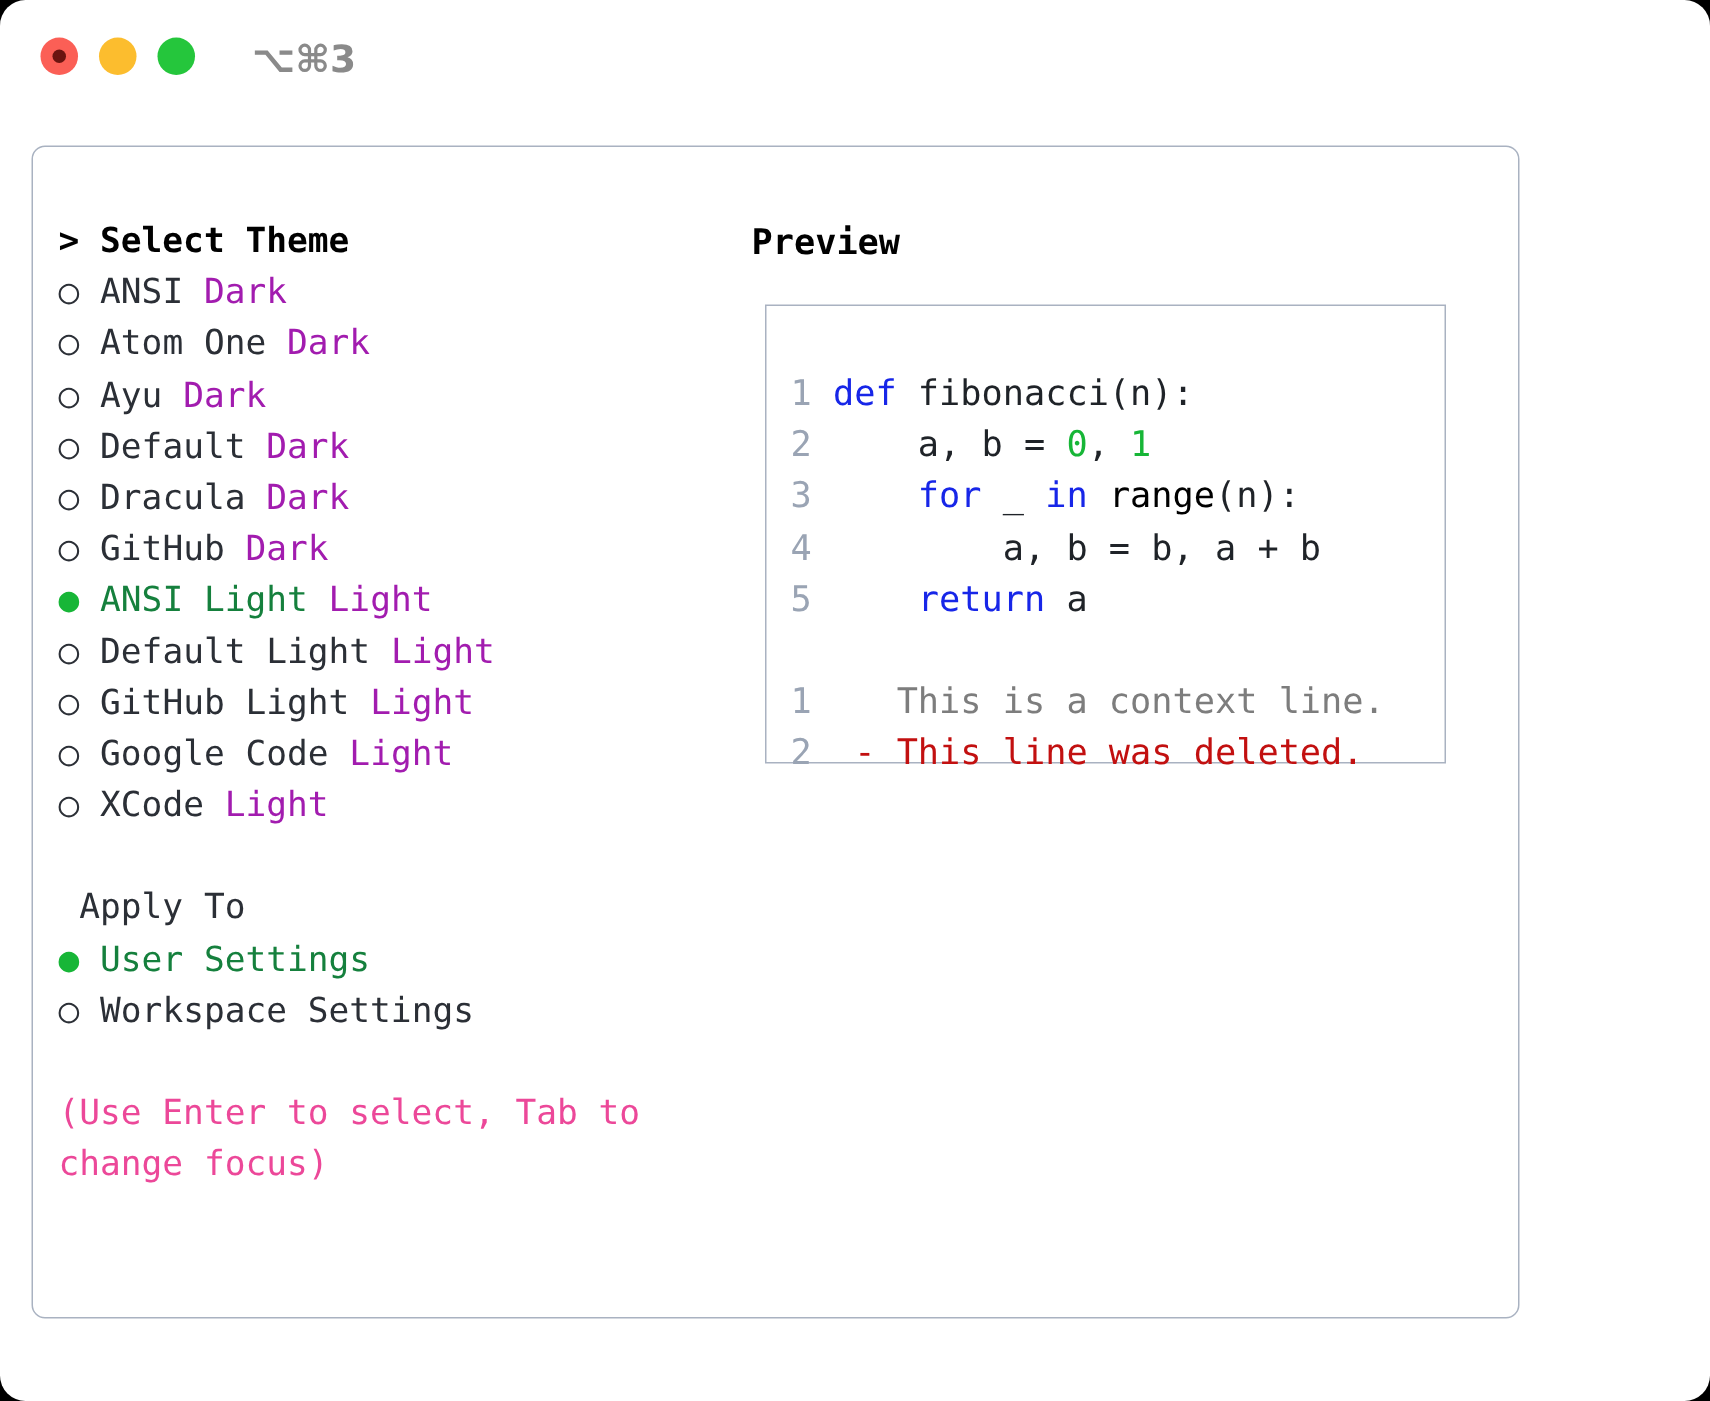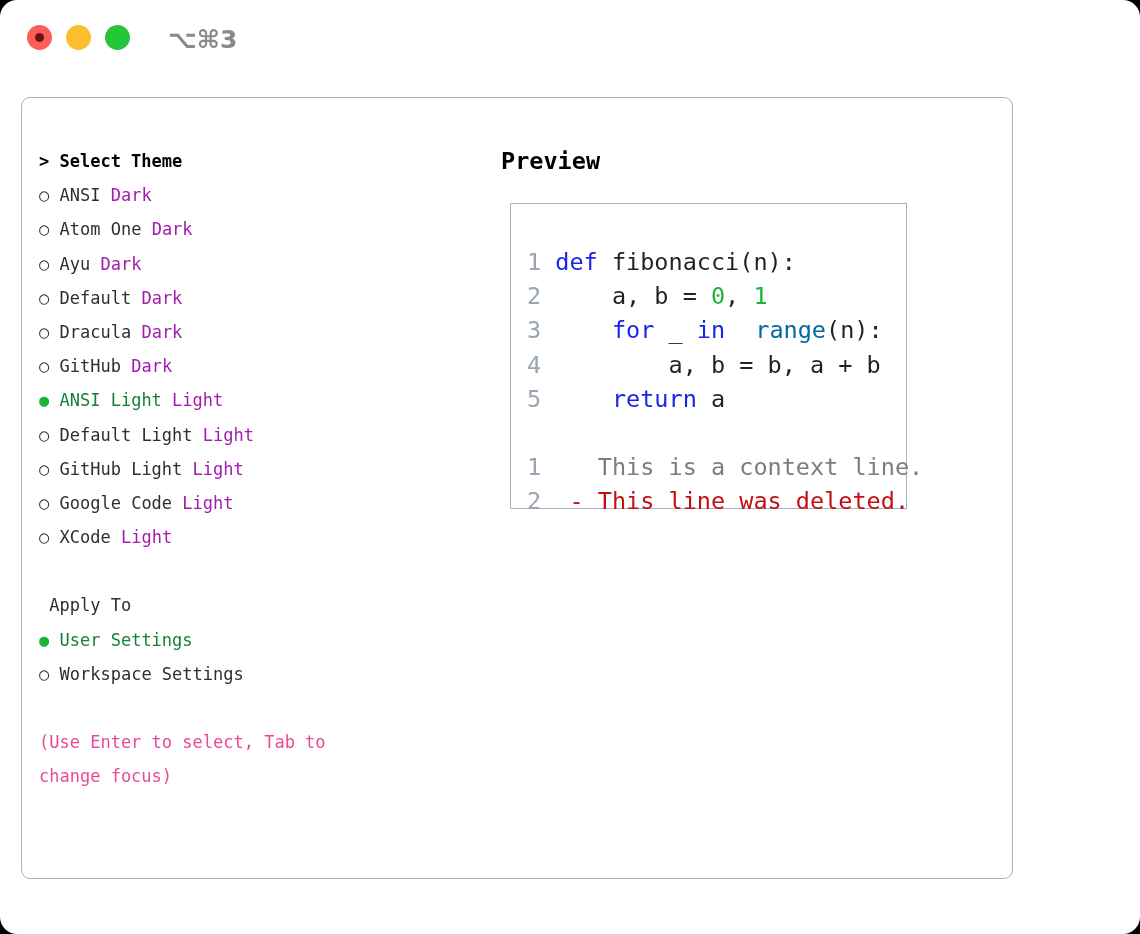--- a/index.html
+++ b/index.html
@@ -95,21 +95,21 @@
   
   .left {
     position: absolute;
     left: 17px;
     top: 46px;
     width: 450px;
   }
 
   .tui-line {
     font-family: "DejaVu Sans Mono", "Liberation Mono", monospace;
-    font-size: 17px;
+    font-size: 23px;
     line-height: 34.2px;
     white-space: pre;
     color: #2b2f36;
   }
   .heading {
     font-weight: bold;
     color: #000000;
   }
   .marker { display: inline; }
   .marker.sel  { color: #17b637; }
@@ -134,42 +134,42 @@
     font-size: 23.5px;
     line-height: 34.2px;
     font-weight: bold;
     color: #000000;
     white-space: pre;
   }
   .preview-box {
     position: absolute;
     left: 9px;
     top: 59px;
-    width: 397px;
+    width: 454px;
     height: 306px;
     border: 1.6px solid #a9b2c1;
     box-sizing: border-box;
     background: #ffffff;
   }
   .code {
     position: absolute;
     left: 16px;
     top: 41px;
     right: 8px;
   }
   .code-line {
     font-family: "DejaVu Sans Mono", "Liberation Mono", monospace;
     font-size: 23.5px;
     line-height: 34.2px;
     white-space: pre;
     color: #1f2328;
   }
   .ln   { color: #9aa4b4; }
   .kw   { color: #1726e8; }
-  .fn   { color: #0369a1; margin-left: 16px; }
+  .fn   { color: #000000; }
   .num  { color: #17b637; }
   .plain{ color: #1f2328; }
 
   .code-gap { height: 34.2px; }
 
   .diff-ctx { color: #7d7d7d; }
   .diff-del { color: #c21010; }
   .diff-add { color: #12c512; }
 </style>
 </head>

